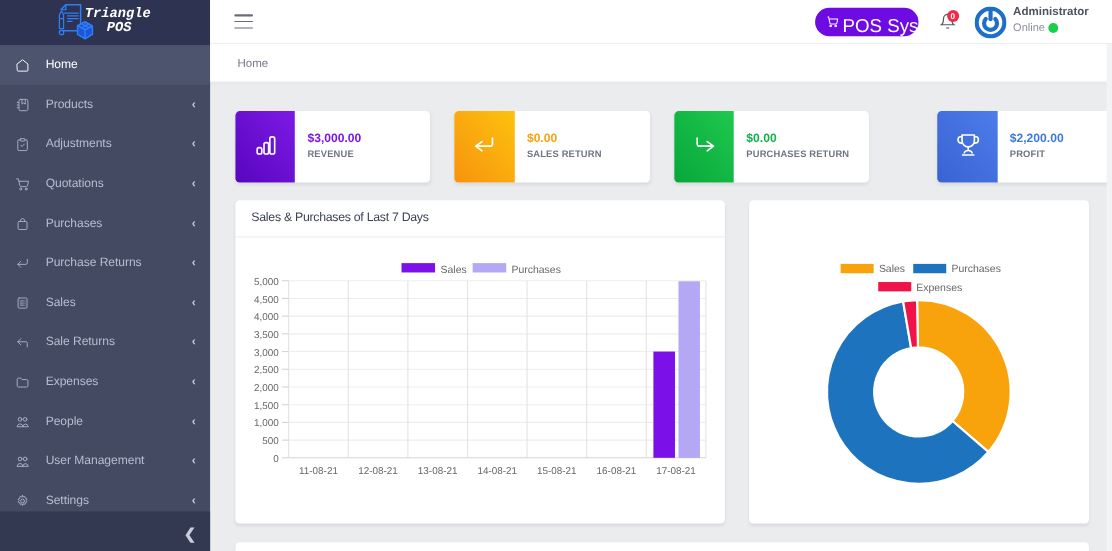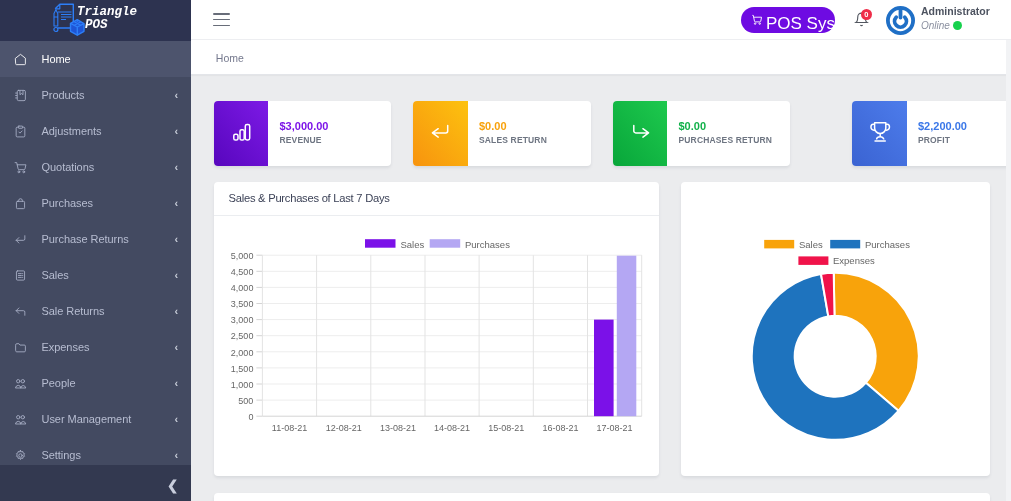--- a/index.html
+++ b/index.html
@@ -36,21 +36,21 @@
   <svg class="abs" style="left:52px;top:3px" width="34" height="34" fill="none" stroke="#2d7ef7" stroke-width="1.4" stroke-linejoin="round">
     <path d="M3.2 5.8 L7.8 1.3 L21.3 1.3 L21.3 25 L5.5 25"></path>
     <path d="M3.2 5.8 L7.8 5.8 L7.8 1.3" stroke-width="1.2"></path>
     <path d="M6 9 H19.5 M9 11.5 H19.5 M9 14 H19.5 M9 16.5 H14" stroke-width="1.1"></path>
     <path d="M2 10.5 L3.9 6.8 L5.8 10.5 L5.8 23 L2 23 Z M2 14 H5.8" stroke-width="1.1"></path>
     <circle cx="3.9" cy="26.5" r="2" stroke-width="1.2"></circle>
     <path d="M18.5 20.3 L25.3 16.7 L32 20.6 L32 28.3 L25.3 32.2 L18.5 28.3 Z" fill="#1e55d6"></path>
     <path d="M18.5 20.3 L25.3 24 L32 20.6 M25.3 24 L25.3 32.2"></path>
     <path d="M21.8 18.5 L28.6 22.3 M25.2 16.8 L25.2 19 M28.8 18.7 L22 22.5" stroke-width="1.1"></path>
   </svg>
-  <div class="abs" style="left:77px;top:5.5px;color:#fff;font-family:'Liberation Mono',monospace;font-style:italic;font-weight:bold;font-size:12.5px;line-height:13.5px;">Triangle<br><span style="margin-left:8px">POS</span></div>
+  <div class="abs" style="left:77px;top:5.5px;color:#fff;font-family:'Liberation Mono',monospace;font-style:italic;font-weight:bold;font-size:12.5px;line-height:13.5px;">Triangle<br><span style="margin-left:20px">POS</span></div>
 </div>
 <nav class="abs" id="menu" style="left:0;top:41px;width:191px;">
 <div class="menuitem active" style="position:relative;">
   <svg class="mi-ico" viewBox="0 0 24 24" fill="none" stroke="#ffffff" stroke-width="1.6" stroke-linejoin="round" stroke-linecap="round">
         <path d="M3 9.5 L12 2.5 L21 9.5 V20 a1.5 1.5 0 0 1-1.5 1.5 h-15 A1.5 1.5 0 0 1 3 20 Z"></path>
       </svg>
   <span class="mi-txt">Home</span>
 </div>
 <div class="menuitem" style="position:relative;">
   <svg class="mi-ico" viewBox="0 0 24 24" fill="none" stroke="#a9b0c7" stroke-width="1.6" stroke-linejoin="round" stroke-linecap="round">
@@ -165,21 +165,21 @@
       <path d="M18 8a6 6 0 0 0-12 0c0 7-3 9-3 9h18s-3-2-3-9"></path>
       <path d="M13.7 21a2 2 0 0 1-3.4 0"></path>
     </svg>
   <div class="abs" style="left:669.5px;top:8.5px;width:11.5px;height:11.5px;border-radius:50%;background:#ef2d49;color:#fff;font-size:7.5px;font-weight:bold;text-align:center;line-height:11.5px;">0</div>
   <svg class="abs" style="left:694.5px;top:6px" width="29" height="29" viewBox="0 0 29 29">
     <circle cx="14.5" cy="14.5" r="12.6" fill="#fff" stroke="#1f6fc6" stroke-width="3.8"></circle>
     <path d="M10.2 11.2 a5.9 5.9 0 1 0 8.6 0" fill="none" stroke="#1f6fc6" stroke-width="3.8" stroke-linecap="round"></path>
     <path d="M14.5 3.5 L14.5 11.5" stroke="#1f6fc6" stroke-width="3.8" stroke-linecap="round"></path>
   </svg>
   <div class="abs" style="left:730px;top:4.5px;font-size:10.5px;font-weight:bold;color:#4d5360;">Administrator</div>
-  <div class="abs" style="left:730px;top:19.5px;font-size:10px;font-style:italic;color:#8b90a0;">Online</div>
+  <div class="abs" style="left:730px;top:19.5px;font-size:10px;color:#8b90a0;">Online</div>
   <div class="abs" style="left:761.5px;top:21.3px;width:9px;height:9px;border-radius:50%;background:#17d14d;"></div>
 </div>
 <div class="abs" id="crumbbar">
   <div class="abs" style="left:24.8px;top:11.5px;font-size:10.5px;color:#74788d;">Home</div>
 </div>
 
 <div class="abs card statcard" style="left:213.5px">
   <div class="stat-ico" style="background:linear-gradient(to bottom left,#7d1ae6,#5706bd)">
     <svg class="abs" style="left:0;top:0" width="54.5" height="65" fill="none" stroke="#fff" stroke-width="1.5">
       <rect x="19.8" y="33.2" width="4.2" height="5.8" rx="1.6"></rect>

